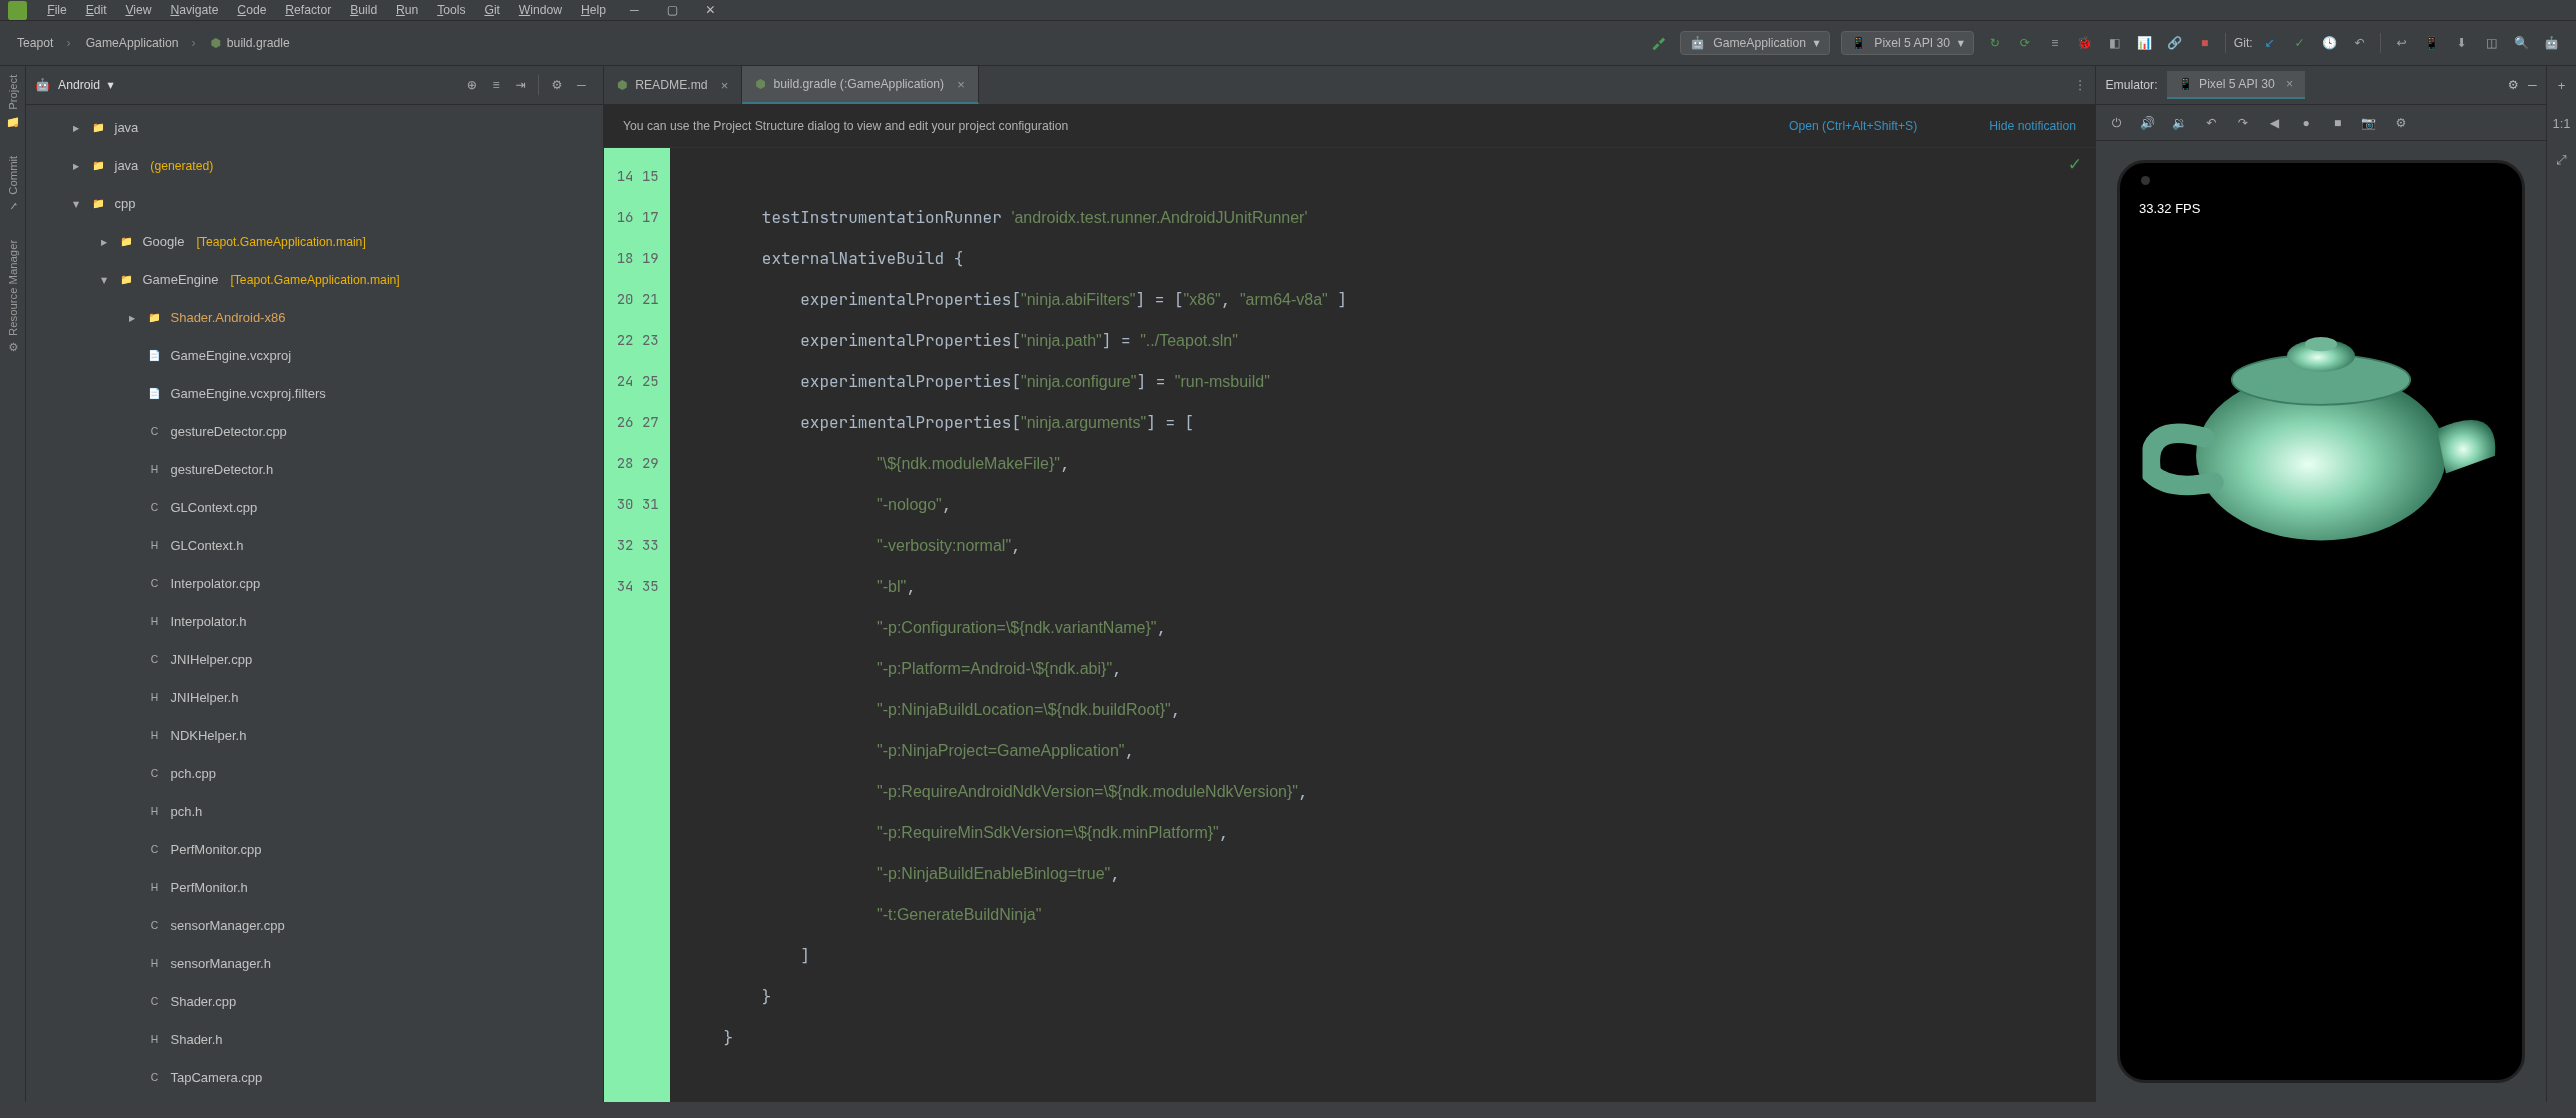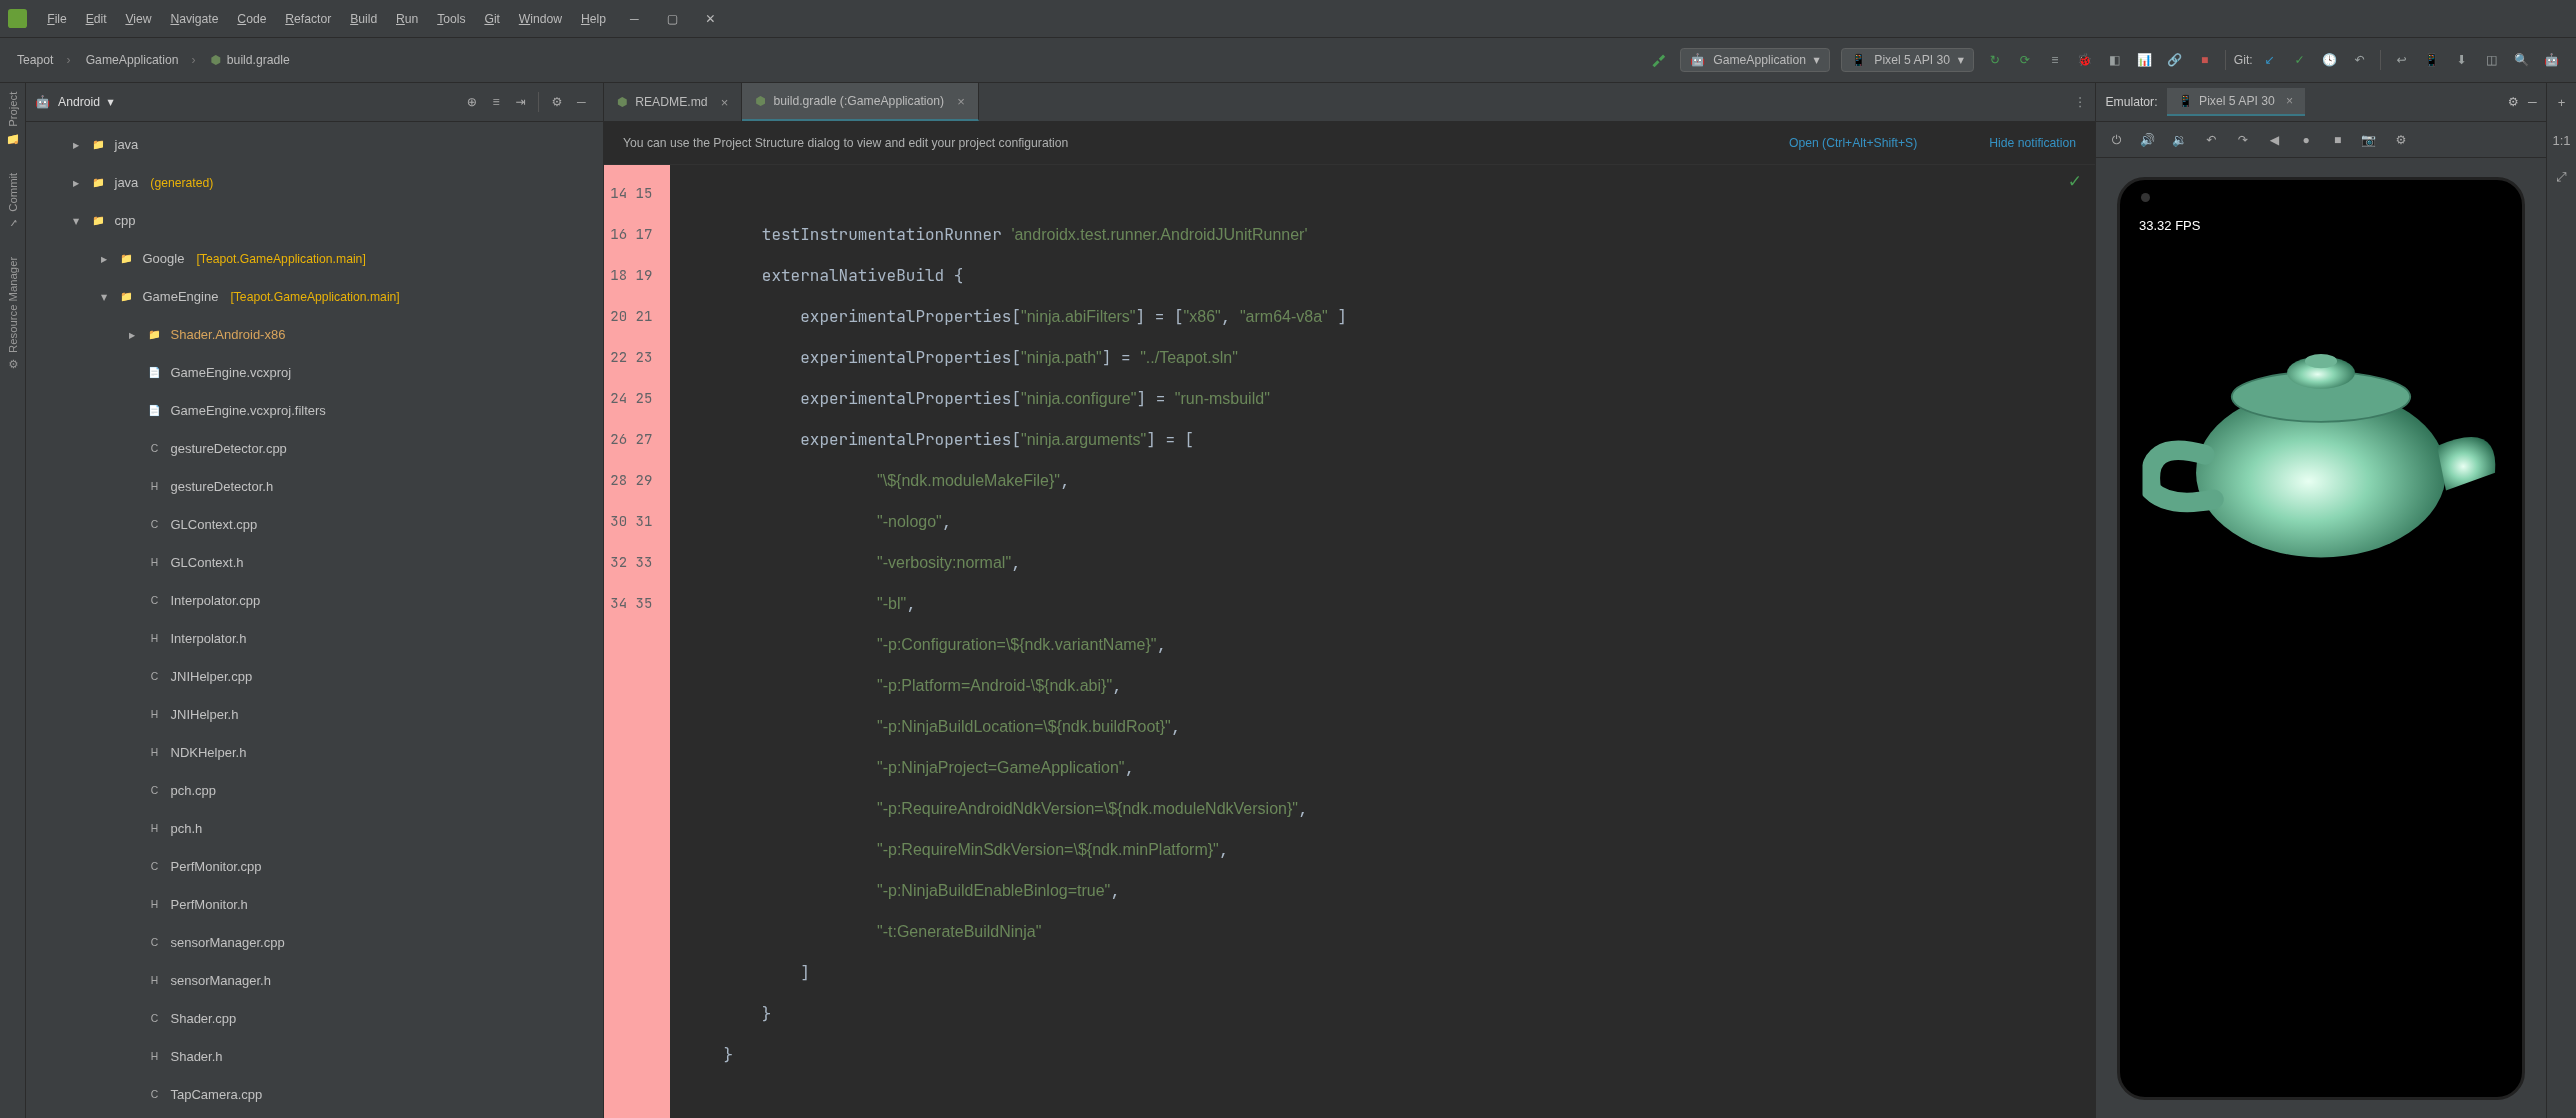--- a/index.html
+++ b/index.html
@@ -1,19 +1,19 @@
 <!DOCTYPE html>
 <html style="font-size:15px"><head>
 <meta charset="utf-8">
 <style>
 * { margin:0; padding:0; box-sizing:border-box; font-family:"Segoe UI",sans-serif; }
 body { background:#3c3f41; color:#bbbbbb; font-size:12.2px; overflow:hidden; width:2576px; height:1119px; }
 
 
-.menubar { height:38px; background:#3c3f41; display:flex; align-items:center; padding:0 7.5px; border-bottom:0.9px solid #2b2b2b; }
+.menubar { height:21px; background:#3c3f41; display:flex; align-items:center; padding:0 7.5px; border-bottom:0.9px solid #2b2b2b; }
 .menubar .logo { width:19px; height:19px; background:#689f38; border-radius:2.8px; margin-right:11.3px; }
 .menubar .mitem { padding:0 9.4px; color:#bbbbbb; cursor:pointer; }
 .menubar .mitem u { text-decoration:underline; }
 .menubar .title { flex:1; text-align:left; padding-left:75px; color:#808080; font-size:12.2px; }
 .menubar .winbtn { width:38px; height:28px; display:flex; align-items:center; justify-content:center; cursor:pointer; color:#bbb; }
 
 
 .navbar { height:45px; background:#3c3f41; display:flex; align-items:center; padding:0 9.4px; border-bottom:0.9px solid #2b2b2b; }
 .crumb { padding:0 7.5px; color:#bbbbbb; font-weight:500; display:flex; align-items:center; gap:5.6px; }
 .crumb.sep::after { content:"›"; color:#777; margin-left:7.5px; }
@@ -46,21 +46,21 @@
 .editor { flex:1; display:flex; flex-direction:column; background:#2b2b2b; min-width:0; }
 .tabs { height:39px; display:flex; align-items:center; background:#3c3f41; border-bottom:0.9px solid #2b2b2b; }
 .tab { height:100%; display:flex; align-items:center; gap:7.5px; padding:0 13px; color:#bbb; cursor:pointer; border-right:0.9px solid #2b2b2b; }
 .tab.active { background:#4e5254; border-bottom:2.8px solid #3a7785; }
 .tab .x { color:#999; margin-left:5.6px; font-size:13px; }
 .tabs .spacer { flex:1; }
 .notif { height:43px; display:flex; align-items:center; padding:0 19px; background:#2b2b2b; border-bottom:0.9px solid #323232;gap:44px; }
 .notif .msg { flex:1; color:#aeb0b0; }
 .notif .lnk { color:#3592c4; cursor:pointer; margin-left:28px; }
 .codewrap { flex:1; display:flex; overflow:hidden; position:relative; }
-.gutter { width:66px; background:#fca5a5; color:#606366; text-align:center; padding:7.5px 11.3px 7.5px 0; font-family:"JetBrains Mono",Consolas,monospace; font-size:14px; line-height:41px; }
+.gutter { width:66px; background:#86efac; color:#606366; text-align:right; padding:7.5px 11.3px 7.5px 0; font-family:"JetBrains Mono",Consolas,monospace; font-size:14px; line-height:41px; }
 .code { flex:1; padding:7.5px 0 7.5px 15px; font-family:"JetBrains Mono",Consolas,monospace; font-size:16px; line-height:41px; white-space:pre; color:#a9b7c6; overflow:hidden; }
 .code .s { color:#6a8759; }
 .checkmark { position:absolute; top:5.6px; right:13px; color:#499c54; font-size:17px; }
 
 .rightpanel { width:451px; background:#3c3f41; border-left:0.9px solid #2b2b2b; display:flex; flex-direction:column; }
 .emuhead { height:39px; display:flex; align-items:center; padding:0 9.4px; gap:9.4px; border-bottom:0.9px solid #2b2b2b; }
 .emuhead .lbl { color:#ccc; }
 .devtab { background:#4e5254; padding:5.6px 11.3px; border-bottom:2.8px solid #3a7785; display:flex; align-items:center; gap:5.6px; }
 .devtab .x { color:#999; margin-left:5.6px; }
 .emuhead .spacer { flex:1; }

